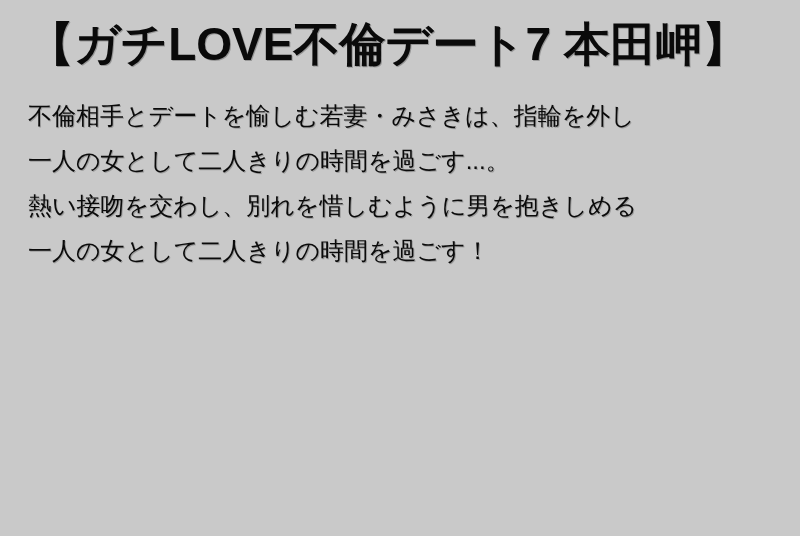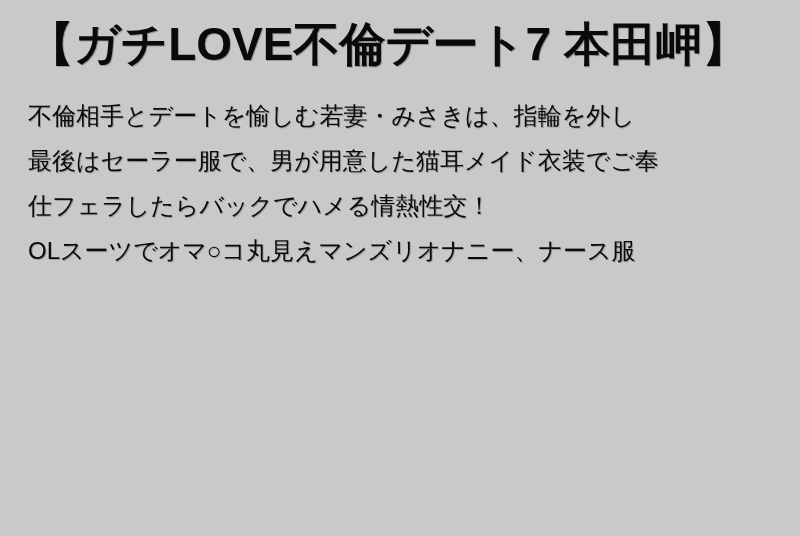--- a/index.html
+++ b/index.html
@@ -40,17 +40,17 @@
     text-shadow: 1px 1px 0 rgba(0,0,0,0.22);
   }
 </style>
 </head>
 <body style="background: rgb(201, 201, 201); color: rgb(10, 10, 10);">
 
 <div class="page">
   <h1 class="title">【ガチLOVE不倫デート7 本田岬】</h1>
   <div class="body-text">
     <div class="line">不倫相手とデートを愉しむ若妻・みさきは、指輪を外し</div>
-    <div class="line">最後はセーラー服で、男が用意した猫耳メイド衣装でご奉</div>
-    <div class="line">仕フェラしたらバックでハメる情熱性交！</div>
-    <div class="line">OLスーツでオマ○コ丸見えマンズリオナニー、ナース服</div>
+    <div class="line">一人の女として二人きりの時間を過ごす...。</div>
+    <div class="line">熱い接吻を交わし、別れを惜しむように男を抱きしめる</div>
+    <div class="line">一人の女として二人きりの時間を過ごす！</div>
   </div>
 </div>
 
 </body></html>

